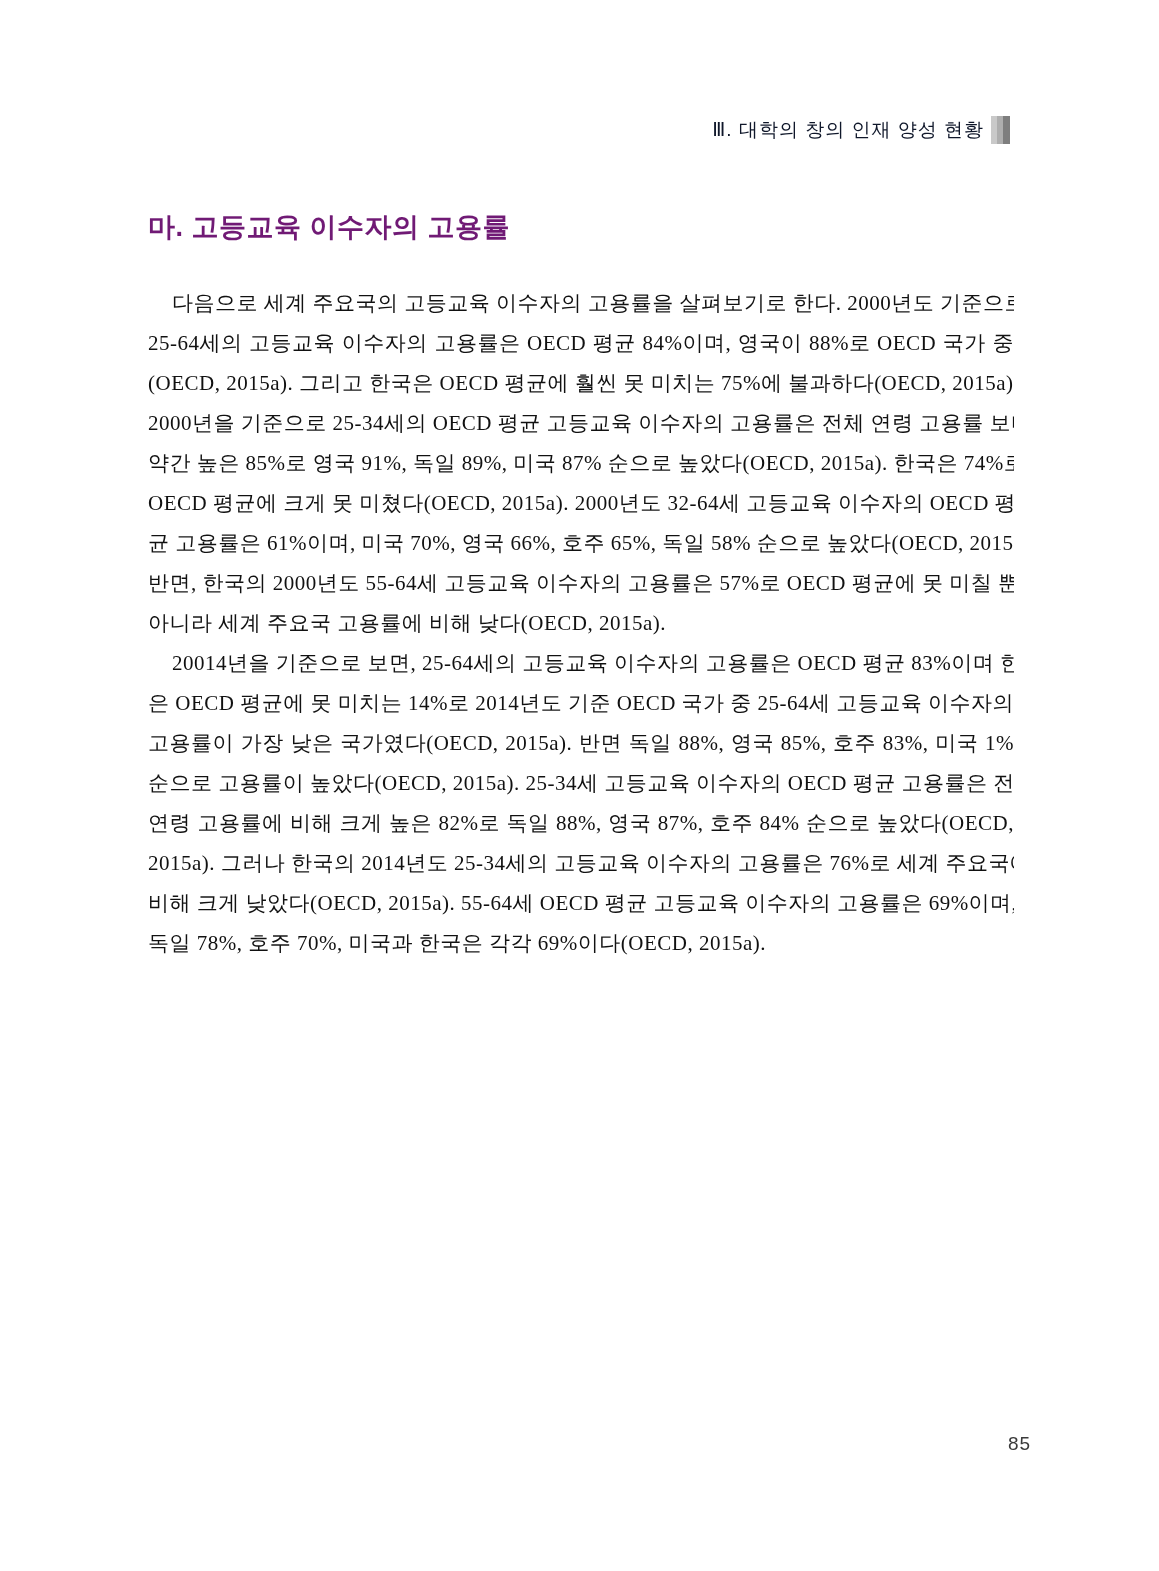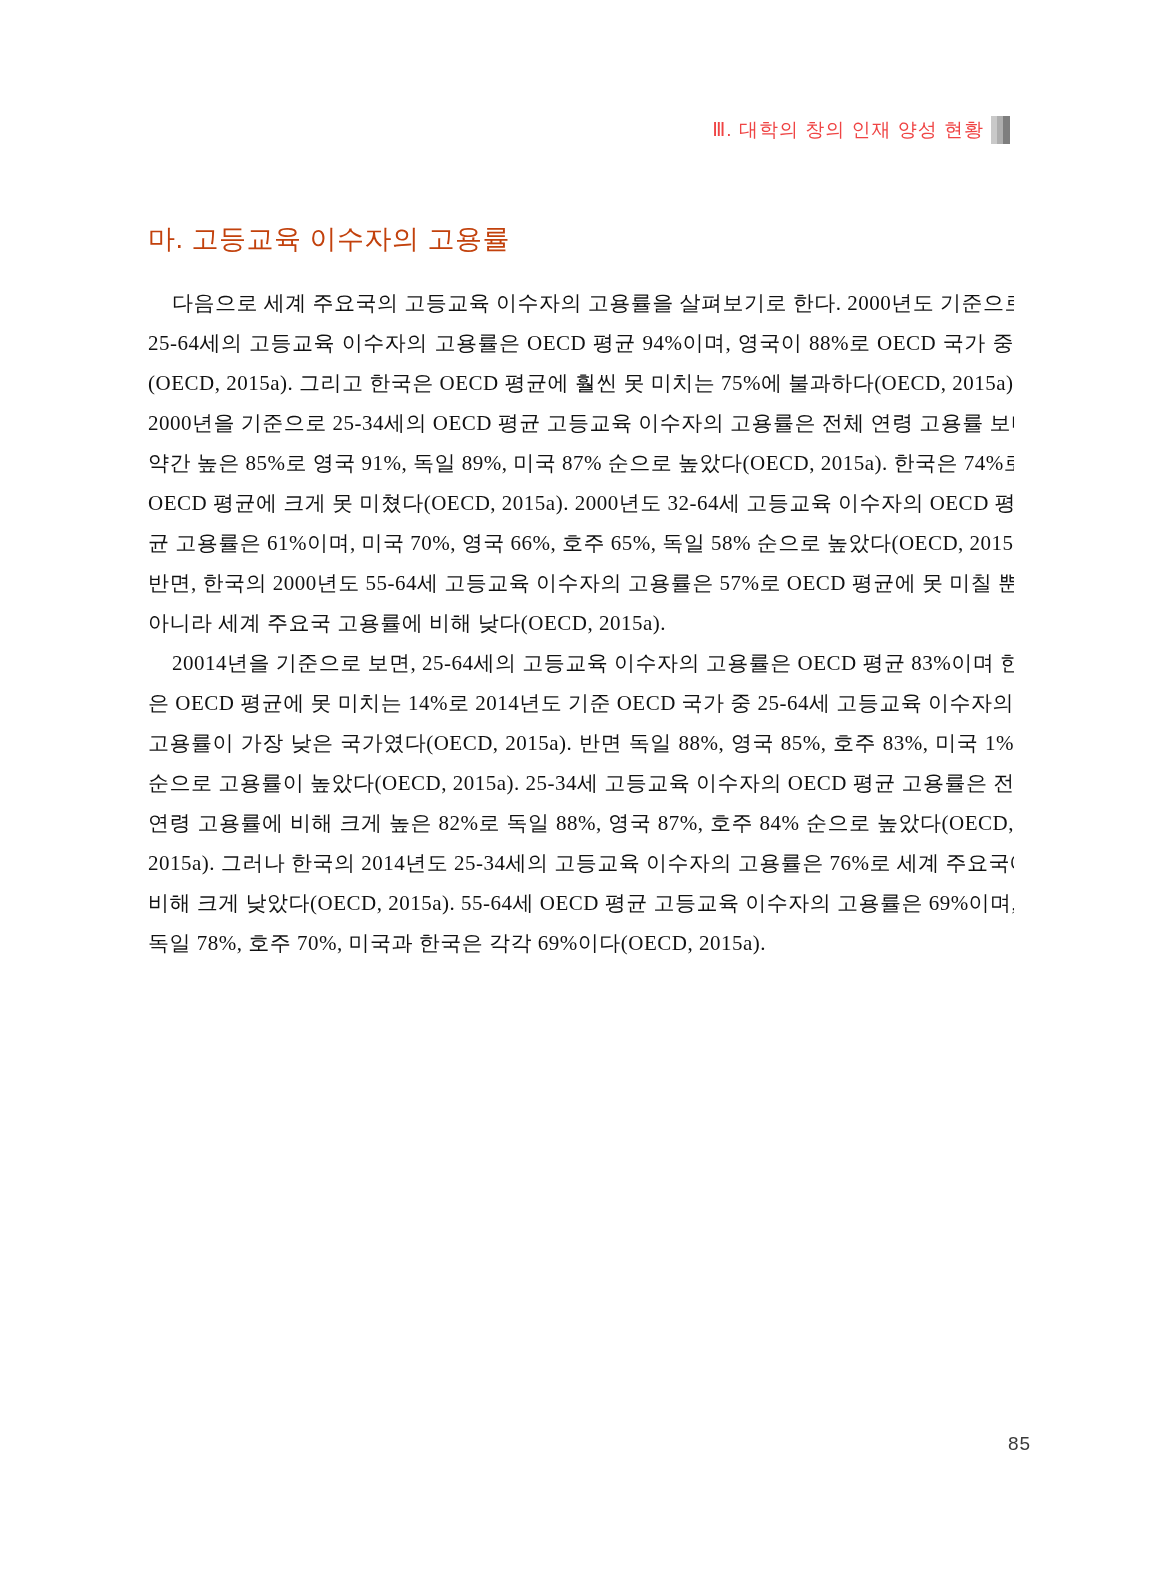--- a/index.html
+++ b/index.html
@@ -18,42 +18,42 @@
 
   
   .running-head {
     position: absolute;
     top: 116px;
     right: 149px;
     display: flex;
     align-items: center;
     font-family: "Liberation Sans", "DejaVu Sans", sans-serif;
     font-size: 19px;
-    color: #ef4444;
+    color: #0f172a;
     letter-spacing: 1px;
     white-space: nowrap;
   }
   .rh-bars {
     display: flex;
     margin-left: 7px;
     height: 28px;
   }
   .rh-bars .bar { width: 6px; height: 28px; }
   .rh-bars .bar:last-child { width: 7px; }
 
   
   .section-heading {
     position: absolute;
     left: 148px;
-    top: 221px;
+    top: 209px;
     margin: 0;
     font-family: "Liberation Sans", "DejaVu Sans", sans-serif;
     font-size: 27px;
-    font-weight: normal;
-    color: #c2410c;
+    font-weight: bold;
+    color: #701a75;
     letter-spacing: 0.5px;
     white-space: nowrap;
   }
 
   
   .body-text {
     position: absolute;
     left: 148px;
     top: 283px;
     width: 866px;
@@ -98,21 +98,21 @@
       <span class="bar" style="background: rgb(174, 174, 174);"></span>
       <span class="bar" style="background: rgb(126, 126, 126);"></span>
     </span>
   </header>
 
   <h2 class="section-heading">마. 고등교육 이수자의 고용률</h2>
 
   <div class="body-text">
 
     <div class="line indent">다음으로 세계 주요국의 고등교육 이수자의 고용률을 살펴보기로 한다. 2000년도 기준으로</div>
-    <div class="line">25-64세의 고등교육 이수자의 고용률은 OECD 평균 94%이며, 영국이 88%로 OECD 국가 중</div>
+    <div class="line">25-64세의 고등교육 이수자의 고용률은 OECD 평균 84%이며, 영국이 88%로 OECD 국가 중</div>
     <div class="line">(OECD, 2015a). 그리고 한국은 OECD 평균에 훨씬 못 미치는 75%에 불과하다(OECD, 2015a).</div>
     <div class="line">2000년을 기준으로 25-34세의 OECD 평균 고등교육 이수자의 고용률은 전체 연령 고용률 보다</div>
     <div class="line">약간 높은 85%로 영국 91%, 독일 89%, 미국 87% 순으로 높았다(OECD, 2015a). 한국은 74%로</div>
     <div class="line">OECD 평균에 크게 못 미쳤다(OECD, 2015a). 2000년도 32-64세 고등교육 이수자의 OECD 평</div>
     <div class="line">균 고용률은 61%이며, 미국 70%, 영국 66%, 호주 65%, 독일 58% 순으로 높았다(OECD, 2015a).</div>
     <div class="line">반면, 한국의 2000년도 55-64세 고등교육 이수자의 고용률은 57%로 OECD 평균에 못 미칠 뿐만</div>
     <div class="line last">아니라 세계 주요국 고용률에 비해 낮다(OECD, 2015a).</div>
 
     <div class="line indent">20014년을 기준으로 보면, 25-64세의 고등교육 이수자의 고용률은 OECD 평균 83%이며 한국</div>
     <div class="line">은 OECD 평균에 못 미치는 14%로 2014년도 기준 OECD 국가 중 25-64세 고등교육 이수자의</div>

